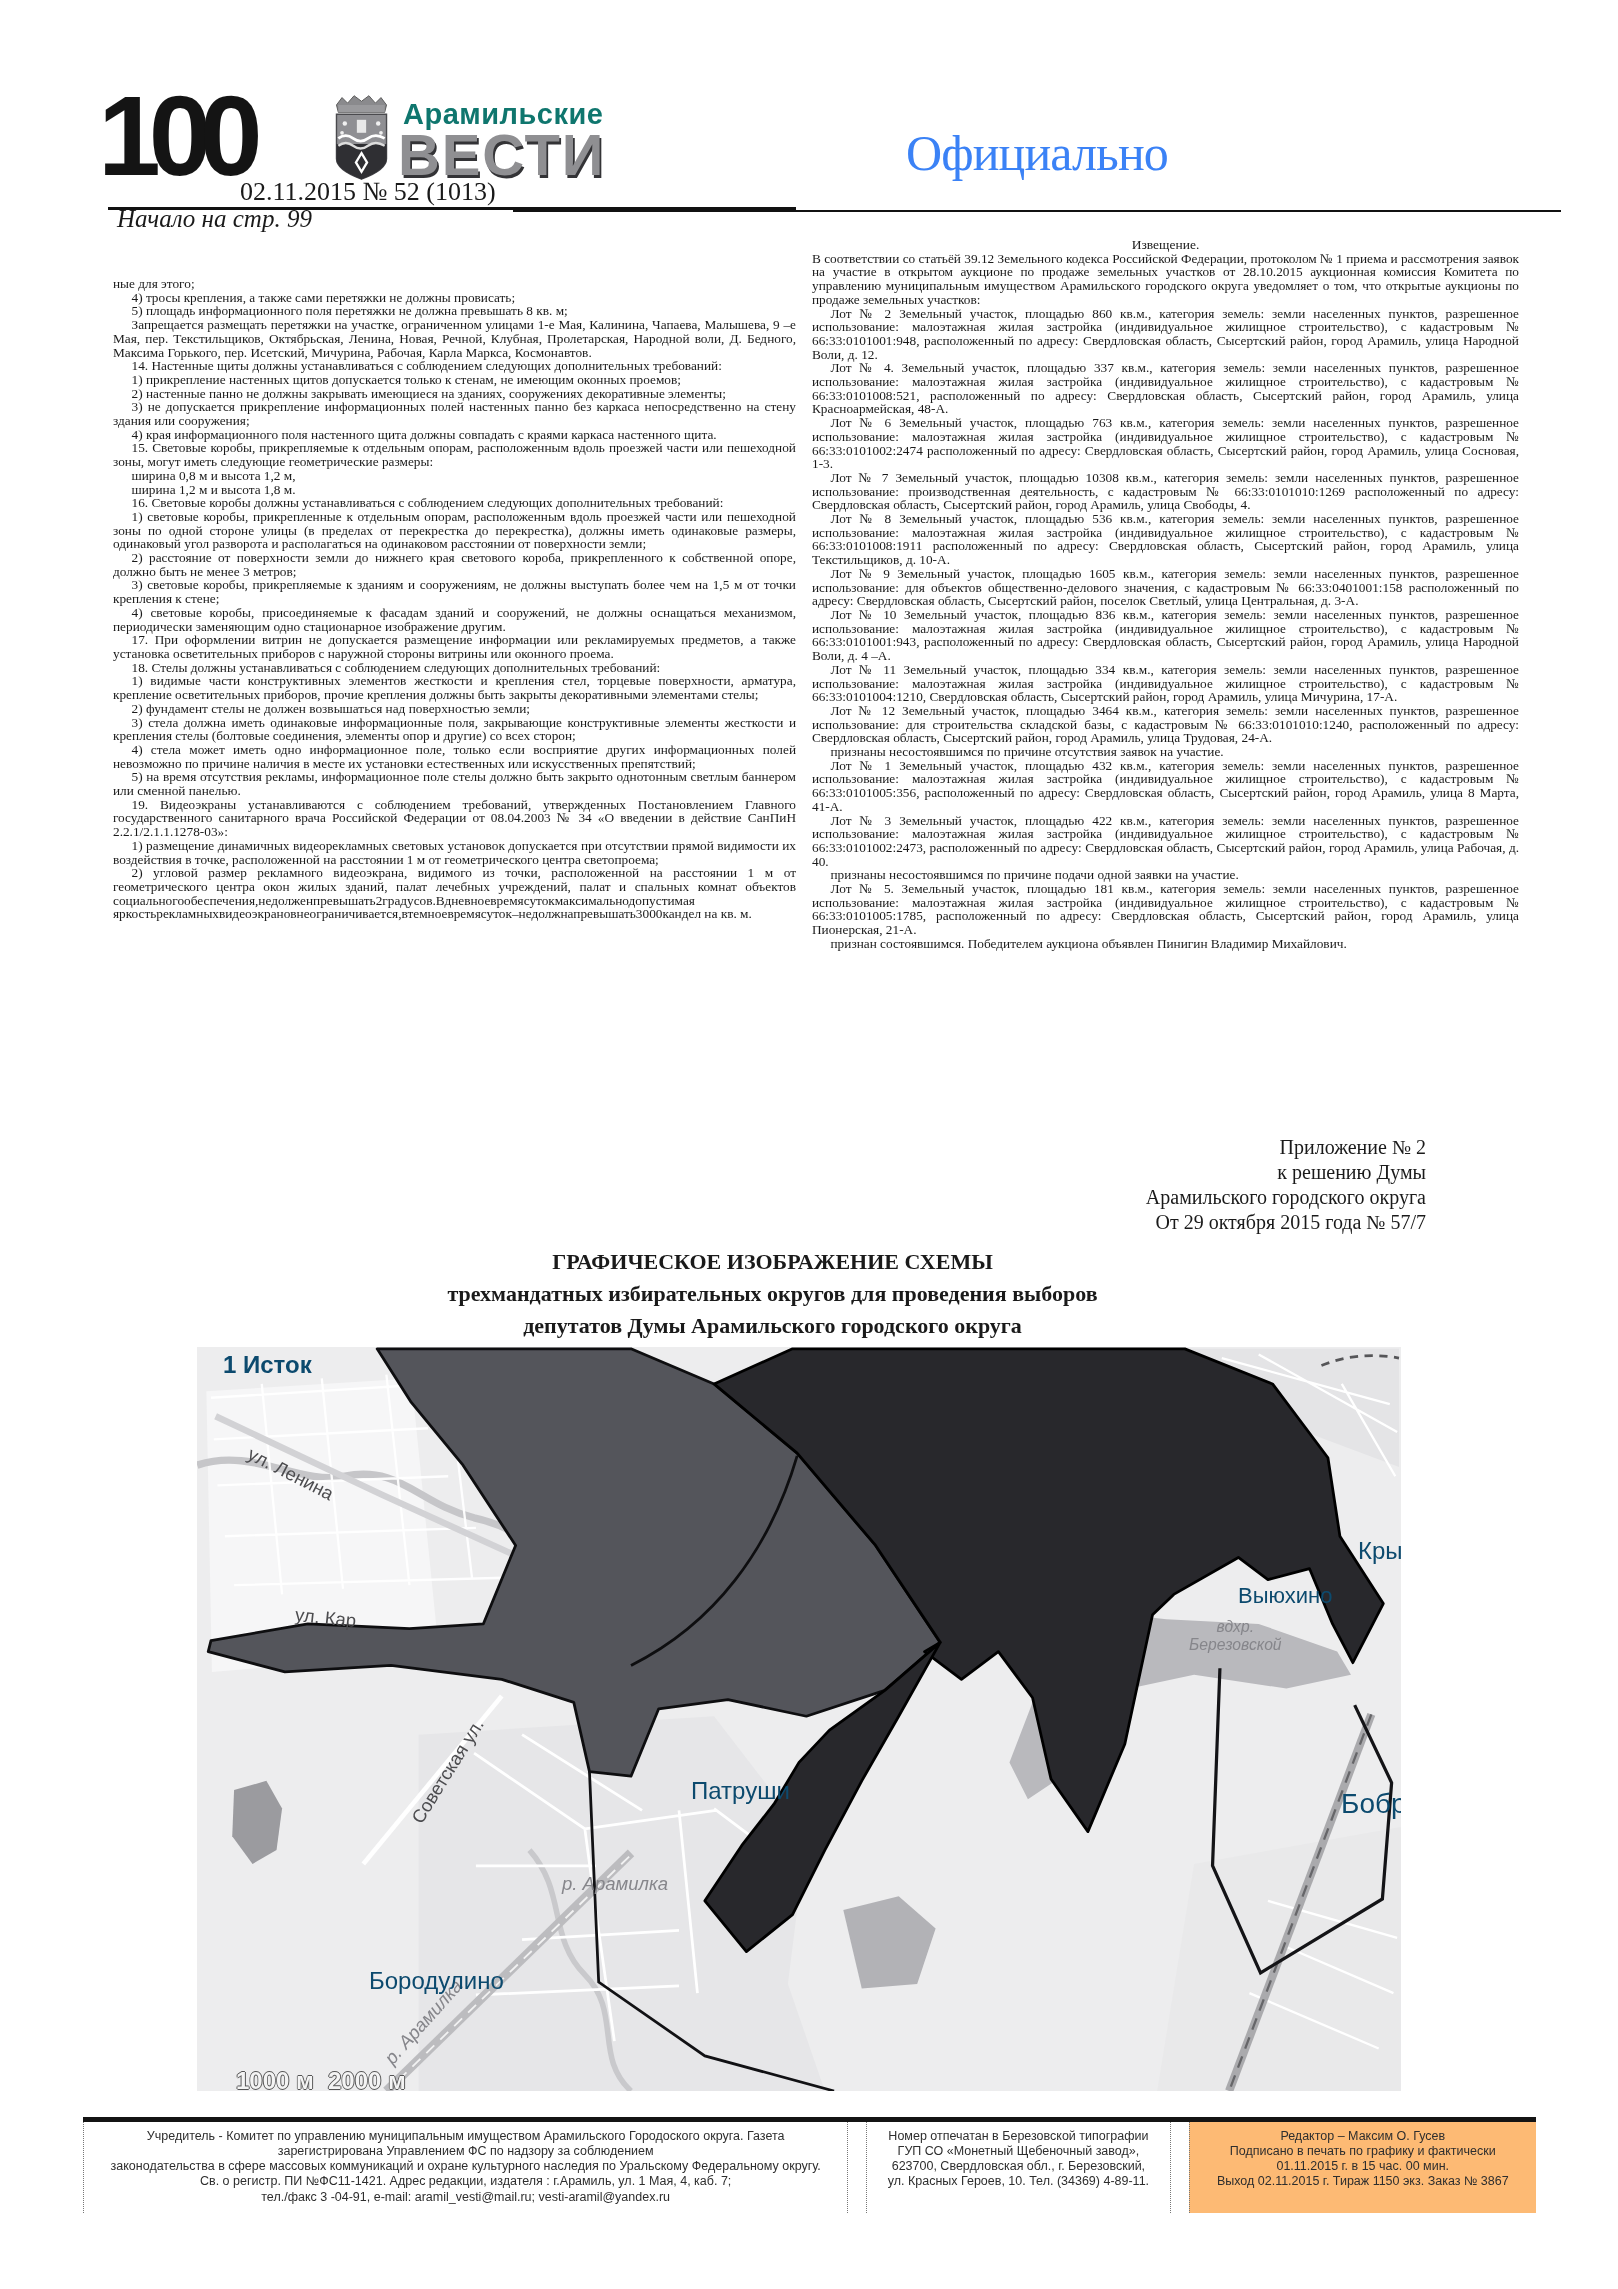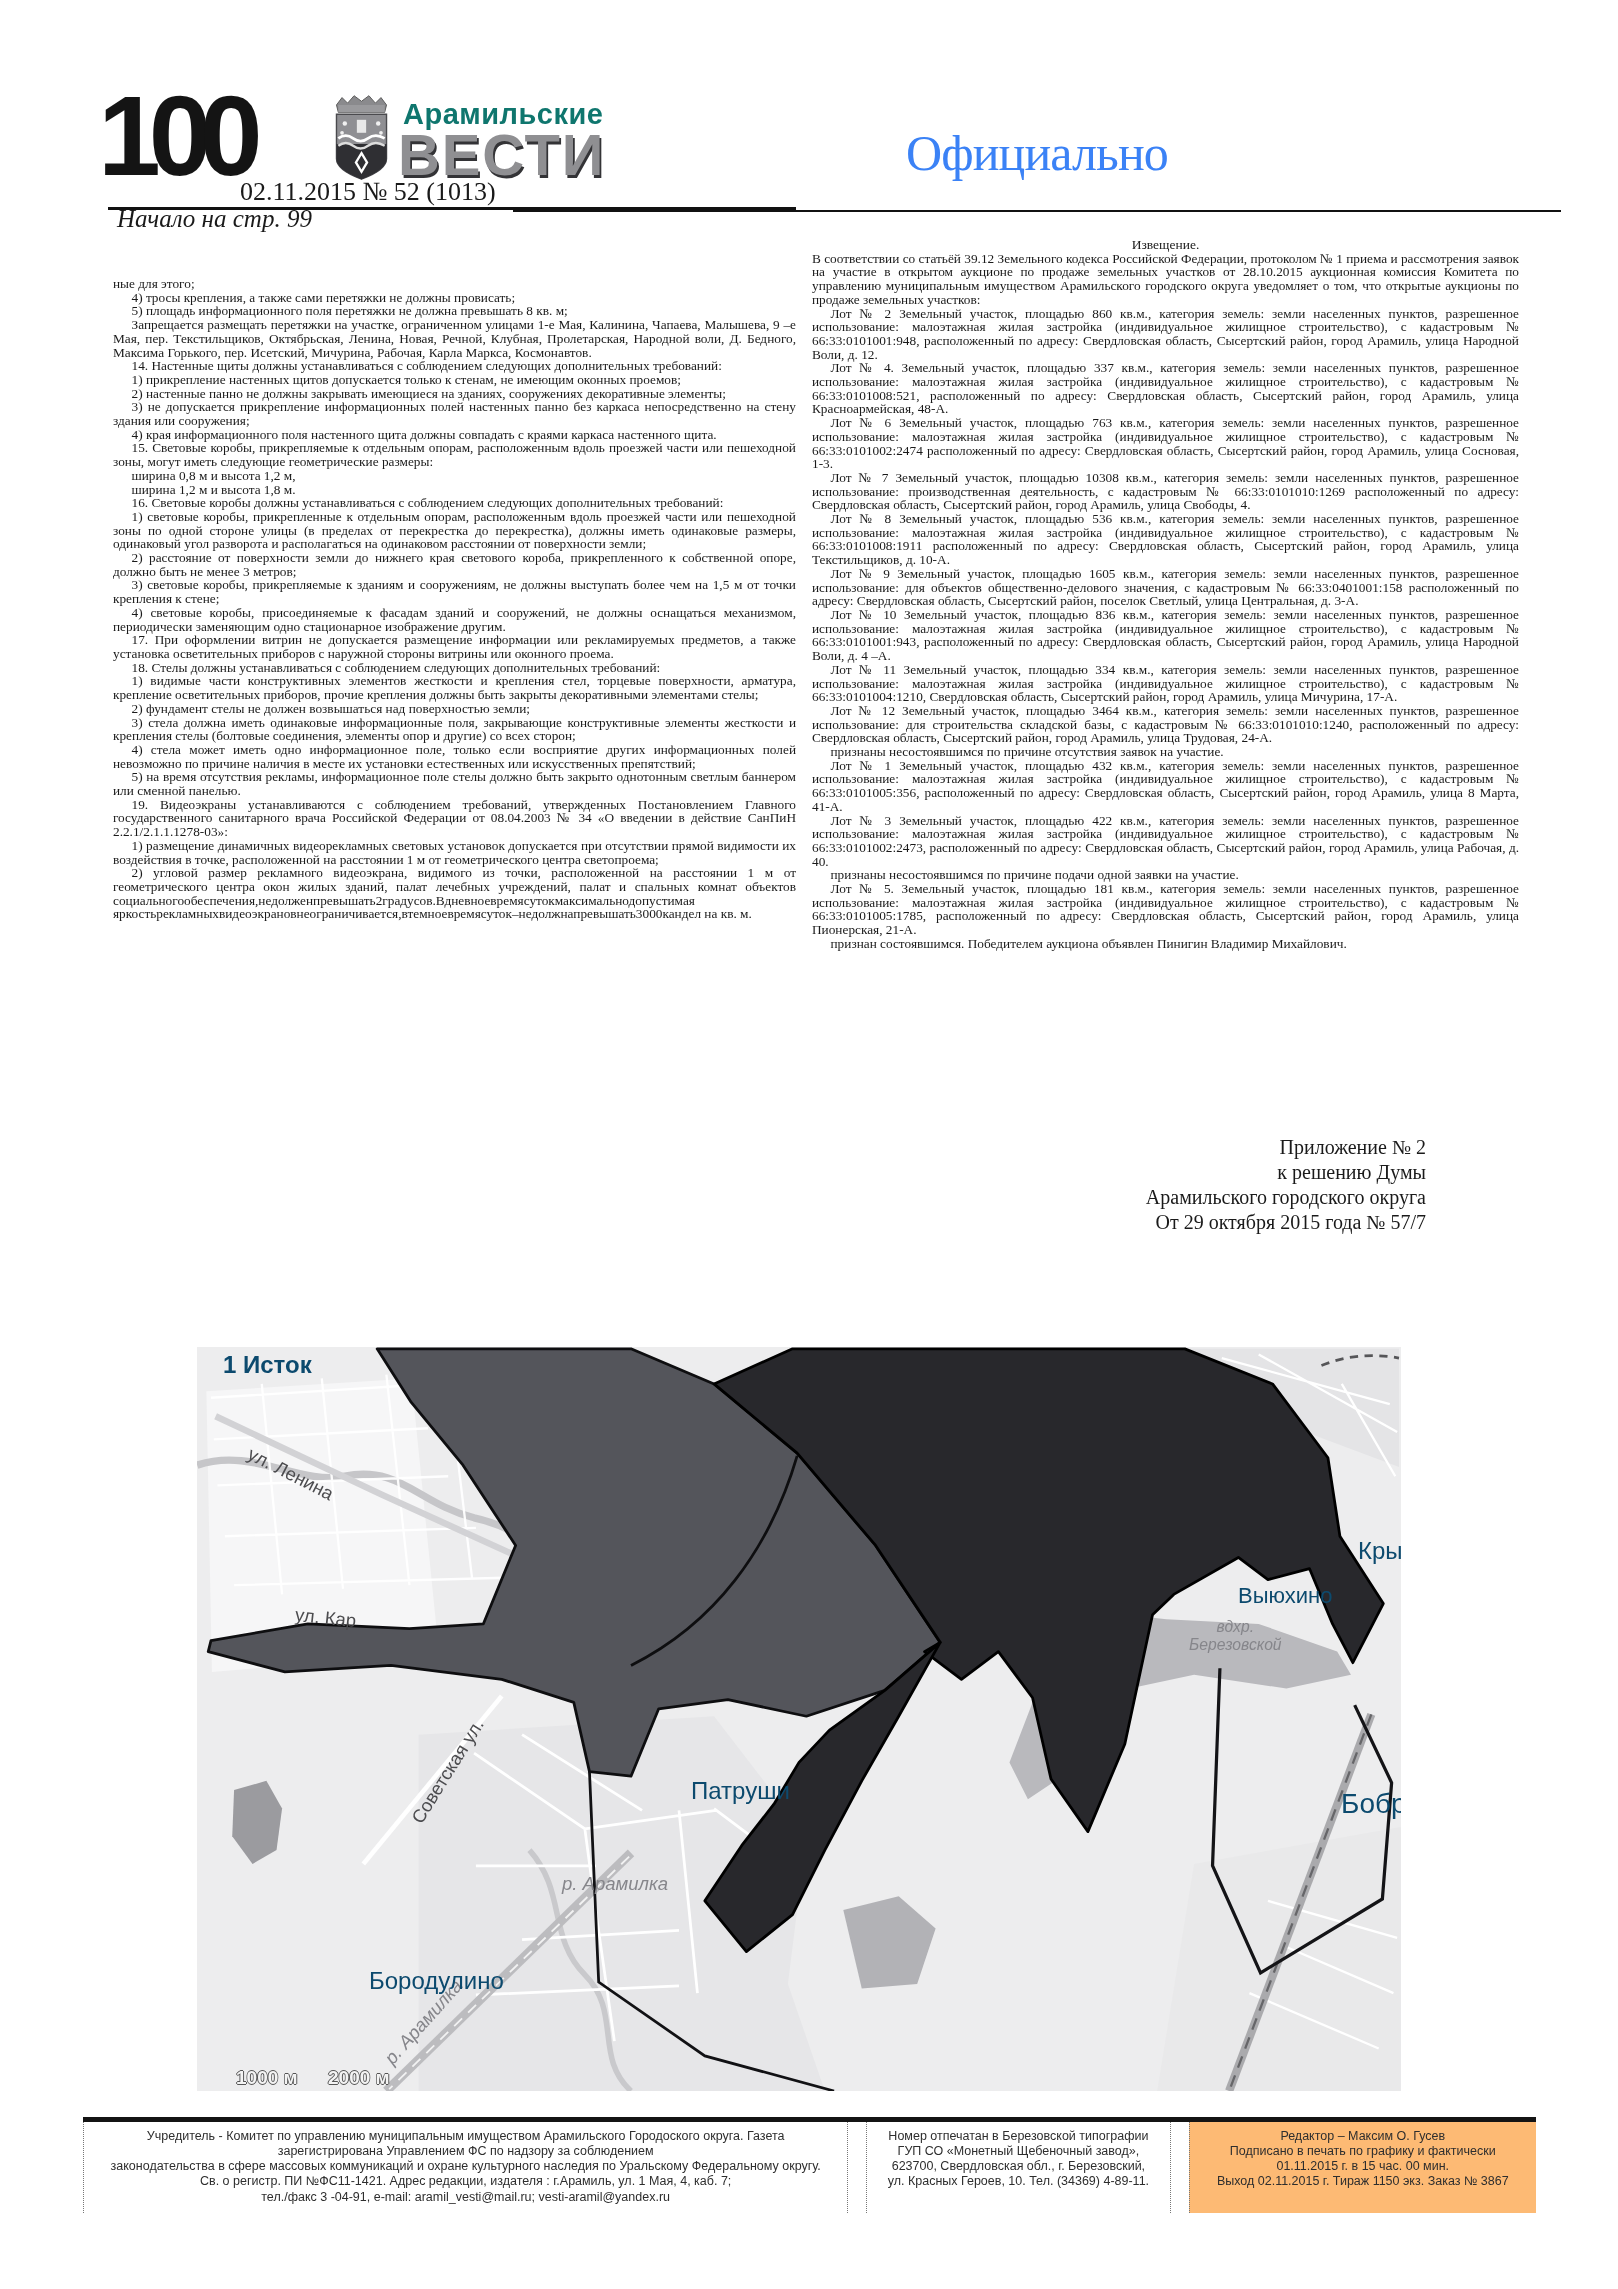--- a/index.html
+++ b/index.html
@@ -39,21 +39,21 @@
   .map-title p{margin:0;line-height:32px;}
 
   
   .map{left:197px;top:1347px;width:1204px;height:744px;overflow:hidden;background:#ededee;}
   .map svg{position:absolute;left:0;top:0;}
   .mlabel{position:absolute;font-family:"Liberation Sans",sans-serif;color:#0c4a6e;
           white-space:nowrap;}
   .ml-town{font-size:24px;}
   .ml-street{font-size:18.5px;color:#4c4c4f;}
   .ml-river{font-size:18.5px;font-style:italic;color:#86868b;}
-  .ml-scale{font-size:19px;font-weight:700;color:#f4f4f4;
+  .ml-scale{font-size:24px;font-weight:700;color:#f4f4f4;
             text-shadow:-0.9px 0 #555,0.9px 0 #555,0 -0.9px #555,0 0.9px #555;}
 
   
   .footer{left:83px;top:2117px;width:1453px;display:flex;align-items:stretch;
           border-top:5.5px solid #141414;font-family:"Liberation Sans",sans-serif;
           font-size:12.5px;line-height:15.3px;color:#2e2e2e;text-align:center;gap:13px;}
   .fbox{padding:6.5px 9.2px 8.3px 9.2px;box-sizing:border-box;}
   .fbox p{margin:0;}
   .f-founder{width:54%;border-left:1.8px dotted #777;border-right:1.8px dotted #777;}
   .f-print{width:21.5%;border-left:1.8px dotted #777;border-right:1.8px dotted #777;
@@ -124,20 +124,25 @@
     <span><p>В соответствии со статьёй 39.12 Земельного кодекса Российской Федерации, протоколом № 1 приема и рассмотрения заявок на участие в открытом аукционе по продаже земельных участков от 28.10.2015 аукционная комиссия Комитета по управлению муниципальным имуществом Арамильского городского округа уведомляет о том, что открытые аукционы по продаже земельных участков:</p><p>Лот № 2 Земельный участок, площадью 860 кв.м., категория земель: земли населенных пунктов, разрешенное использование: малоэтажная жилая застройка (индивидуальное жилищное строительство), с кадастровым № 66:33:0101001:948, расположенный по адресу: Свердловская область, Сысертский район, город Арамиль, улица Народной Воли, д. 12.</p><p>Лот № 4. Земельный участок, площадью 337 кв.м., категория земель: земли населенных пунктов, разрешенное использование: малоэтажная жилая застройка (индивидуальное жилищное строительство), с кадастровым № 66:33:0101008:521, расположенный по адресу: Свердловская область, Сысертский район, город Арамиль, улица Красноармейская, 48-А.</p><p>Лот № 6 Земельный участок, площадью 763 кв.м., категория земель: земли населенных пунктов, разрешенное использование: малоэтажная жилая застройка (индивидуальное жилищное строительство), с кадастровым № 66:33:0101002:2474 расположенный по адресу: Свердловская область, Сысертский район, город Арамиль, улица Сосновая, 1-3.</p><p>Лот № 7 Земельный участок, площадью 10308 кв.м., категория земель: земли населенных пунктов, разрешенное использование: производственная деятельность, с кадастровым № 66:33:0101010:1269 расположенный по адресу: Свердловская область, Сысертский район, город Арамиль, улица Свободы, 4.</p><p>Лот № 8 Земельный участок, площадью 536 кв.м., категория земель: земли населенных пунктов, разрешенное использование: малоэтажная жилая застройка (индивидуальное жилищное строительство), с кадастровым № 66:33:0101008:1911 расположенный по адресу: Свердловская область, Сысертский район, город Арамиль, улица Текстильщиков, д. 10-А.</p><p>Лот № 9 Земельный участок, площадью 1605 кв.м., категория земель: земли населенных пунктов, разрешенное использование: для объектов общественно-делового значения, с кадастровым № 66:33:0401001:158 расположенный по адресу: Свердловская область, Сысертский район, поселок Светлый, улица Центральная, д. 3-А.</p><p>Лот № 10 Земельный участок, площадью 836 кв.м., категория земель: земли населенных пунктов, разрешенное использование: малоэтажная жилая застройка (индивидуальное жилищное строительство), с кадастровым № 66:33:0101001:943, расположенный по адресу: Свердловская область, Сысертский район, город Арамиль, улица Народной Воли, д. 4 –А.</p><p>Лот № 11 Земельный участок, площадью 334 кв.м., категория земель: земли населенных пунктов, разрешенное использование: малоэтажная жилая застройка (индивидуальное жилищное строительство), с кадастровым № 66:33:0101004:1210, Свердловская область, Сысертский район, город Арамиль, улица Мичурина, 17-А.</p><p>Лот № 12 Земельный участок, площадью 3464 кв.м., категория земель: земли населенных пунктов, разрешенное использование: для строительства складской базы, с кадастровым № 66:33:0101010:1240, расположенный по адресу: Свердловская область, Сысертский район, город Арамиль, улица Трудовая, 24-А.</p><p>признаны несостоявшимся по причине отсутствия заявок на участие.</p><p>Лот № 1 Земельный участок, площадью 432 кв.м., категория земель: земли населенных пунктов, разрешенное использование: малоэтажная жилая застройка (индивидуальное жилищное строительство), с кадастровым № 66:33:0101005:356, расположенный по адресу: Свердловская область, Сысертский район, город Арамиль, улица 8 Марта, 41-А.</p><p>Лот № 3 Земельный участок, площадью 422 кв.м., категория земель: земли населенных пунктов, разрешенное использование: малоэтажная жилая застройка (индивидуальное жилищное строительство), с кадастровым № 66:33:0101002:2473, расположенный по адресу: Свердловская область, Сысертский район, город Арамиль, улица Рабочая, д. 40.</p><p>признаны несостоявшимся по причине подачи одной заявки на участие.</p><p>Лот № 5. Земельный участок, площадью 181 кв.м., категория земель: земли населенных пунктов, разрешенное использование: малоэтажная жилая застройка (индивидуальное жилищное строительство), с кадастровым № 66:33:0101005:1785, расположенный по адресу: Свердловская область, Сысертский район, город Арамиль, улица Пионерская, 21-А.</p><p>признан состоявшимся. Победителем аукциона объявлен Пинигин Владимир Михайлович.</p></span>
   </div>
 
   <div class="abs appendix">
       <p>Приложение № 2</p>
       <p>к решению Думы</p>
       <p>Арамильского городского округа</p>
       <p>От 29 октября 2015 года № 57/7</p>
     </div>
 
+  <div class="abs map-title">
+      <p>ГРАФИЧЕСКОЕ ИЗОБРАЖЕНИЕ СХЕМЫ</p>
+      <p>трехмандатных избирательных округов для проведения выборов</p>
+      <p>депутатов Думы Арамильского городского округа</p>
+    </div>
 
   <div class="abs map">
     <svg width="1204" height="744" viewBox="0 0 1304 806">
       <rect x="0" y="0" width="1304" height="806" fill="#ededee"></rect>
 
       <polygon points="10,48 232,34 262,332 16,352" fill="#f6f6f7"></polygon>
       <polygon points="900,2 1302,2 1302,130 1120,62" fill="#e4e4e6"></polygon>
       <polygon points="240,420 560,400 660,530 640,690 680,806 240,806" fill="#e6e6e8"></polygon>
       <polygon points="1080,560 1304,520 1304,806 1040,806" fill="#e9e9ea"></polygon>
       <polygon points="40,480 75,470 92,500 86,545 60,560 38,530" fill="#9b9b9f"></polygon>

